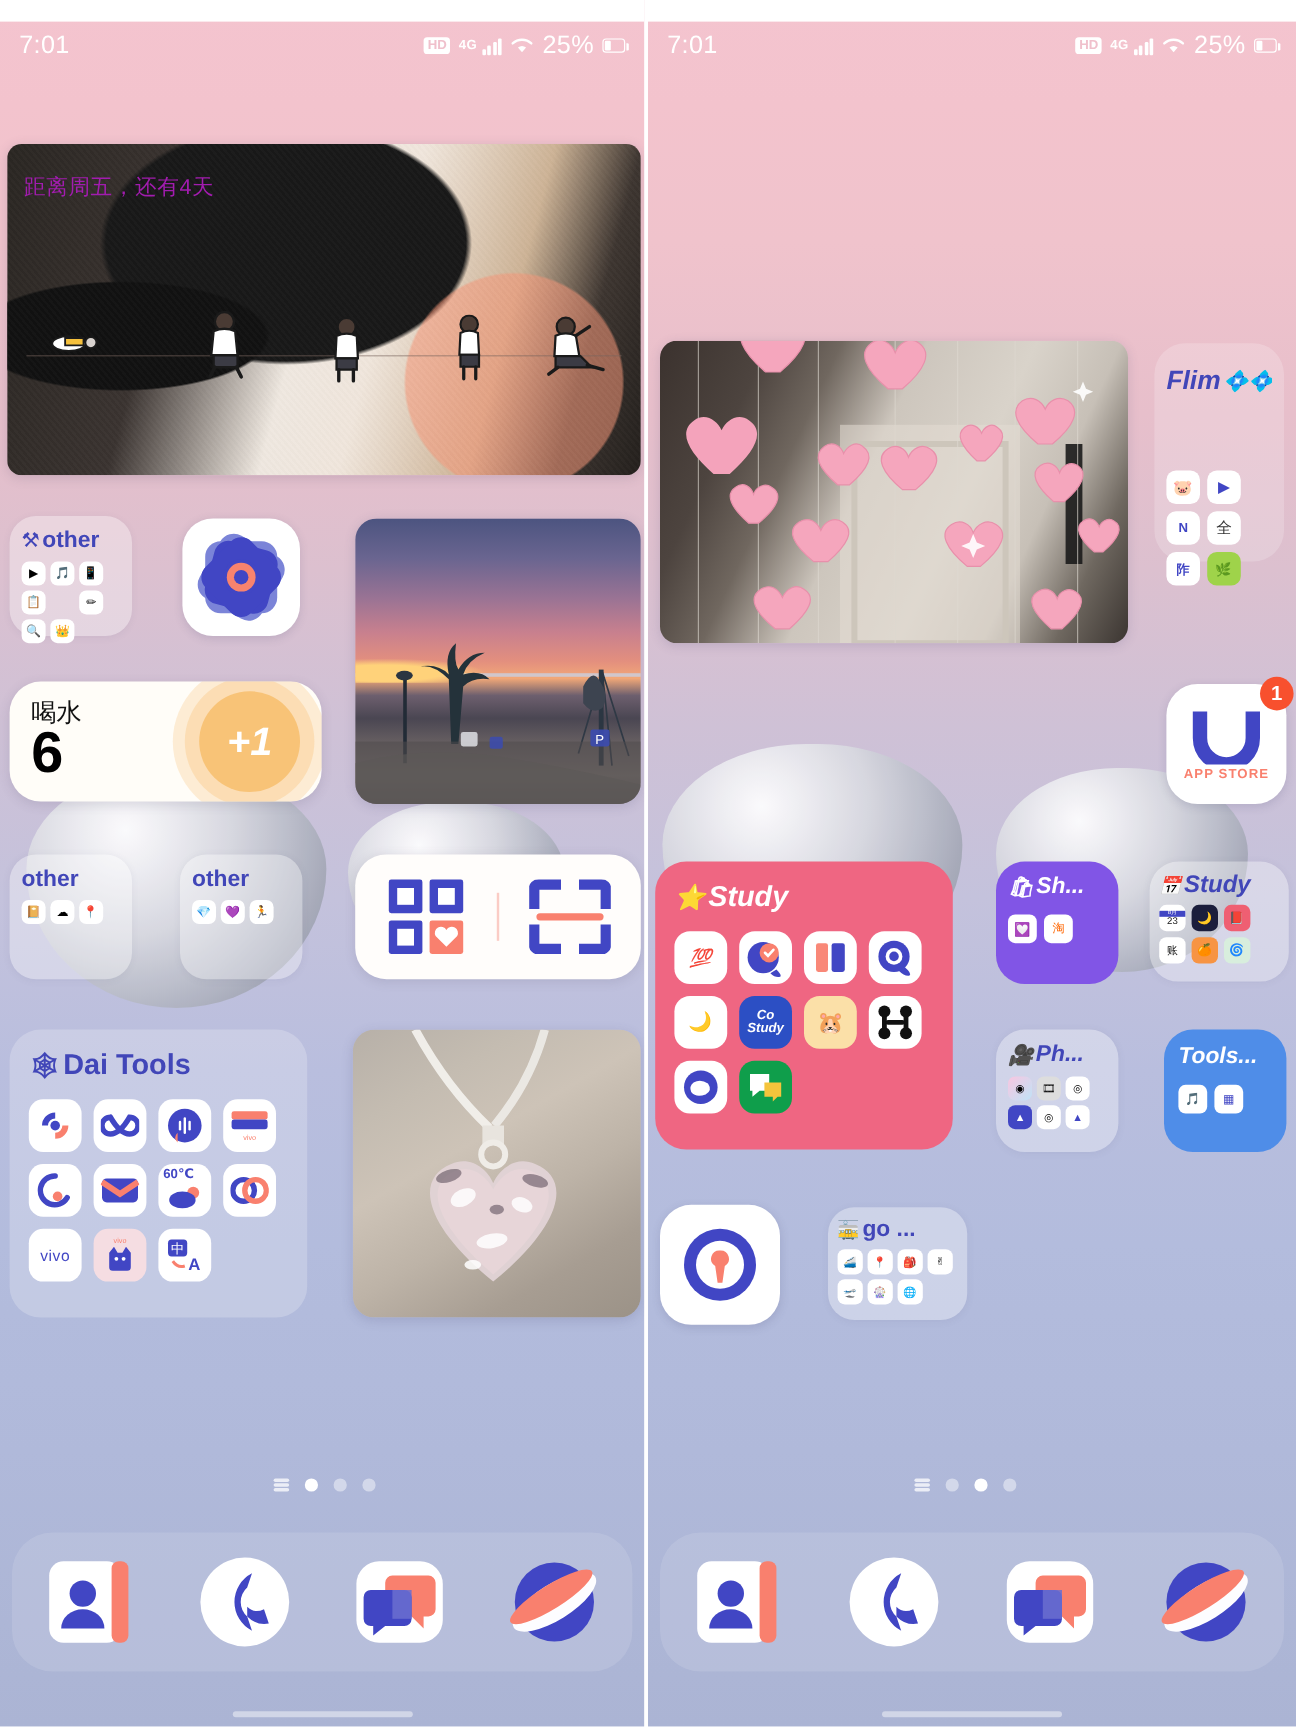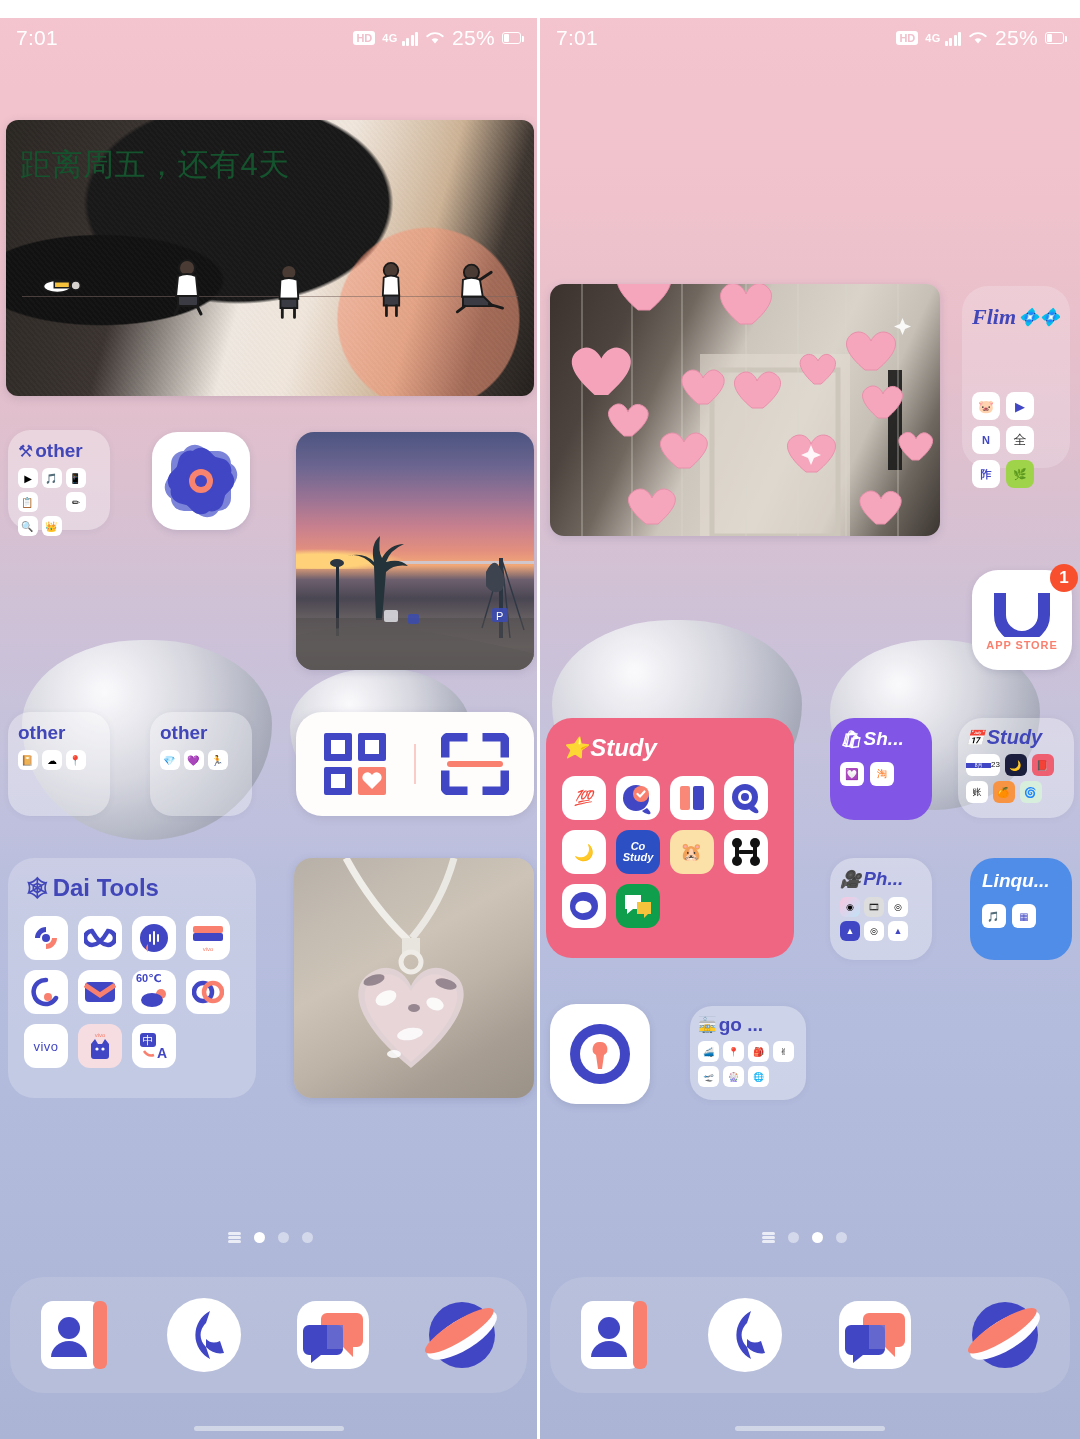--- a/index.html
+++ b/index.html
@@ -61,22 +61,22 @@
      box-shadow:0 2px 10px rgba(90,80,110,.2); }
   .cal-bg { position:absolute; inset:0;
      background:
        radial-gradient(circle at 80% 72%, rgba(245,150,120,.55) 0 90px, transparent 92px),
        radial-gradient(ellipse at 18% 58%, #111 0 120px, transparent 124px),
        radial-gradient(ellipse at 44% 30%, #181818 0 150px, transparent 155px),
        linear-gradient(105deg,#2a2622 0%, #3a3330 26%, #efe8e0 47%,
          #f0e6dc 58%, #cdb396 76%, #3d3530 88%, #231f1c 100%); }
   .cal-grain { position:absolute; inset:0; opacity:.25;
      background-image:repeating-linear-gradient(50deg, rgba(255,255,255,.08) 0 2px, rgba(0,0,0,.05) 2px 4px); }
-  .cal-title { position:absolute; left:14px; top:24px; color:#14532d;
-     font-size:31px; letter-spacing:.5px; }
+  .cal-title { position:absolute; left:14px; top:24px; color:#a21caf;
+     font-size:18px; letter-spacing:.5px; }
   .cal-line { position:absolute; left:16px; right:16px; top:176px; height:1px;
      background:rgba(120,100,95,.55); }
   .cal-days { position:absolute; left:0; right:0; top:190px; display:flex; }
   .cal-day { flex:1; text-align:center; }
   .cal-day .dw { font-size:19px; color:#2b2b2b; display:block; }
   .cal-day .dd { font-size:17px; color:#4e4a48; display:block; margin-top:4px; }
   .stickman { position:absolute; bottom:78px; width:46px; height:60px; }
 
   
   .folder { position:absolute; border-radius:22px; padding:10px 10px 0 10px; }
@@ -267,20 +267,27 @@
         <path d="M190 140 q8 -16 14 -4 q8 12 2 22 q-8 6 -16 -4z" fill="#3d4450"></path>
         <rect x="0" y="186" width="238" height="52" fill="#4e4a4c" opacity=".55"></rect>
         <path d="M0 204 q60 -16 130 -4 q60 10 108 22 v16 H0z" fill="#5c5856" opacity=".6"></path>
         <rect x="88" y="178" width="14" height="12" rx="2" fill="#e7e9ee" opacity=".8"></rect>
         <rect x="112" y="182" width="11" height="10" rx="2" fill="#3b4bb0" opacity=".85"></rect>
         <rect x="196" y="176" width="16" height="14" rx="2" fill="#3b4bb0" opacity=".9"></rect>
         <text x="200" y="188" font-size="11" fill="#fff" font-family="Liberation Sans">P</text>
       </svg>
     </div>
 
+    <div id="water">
+      <div class="ring"></div>
+      <div class="ring2"></div>
+      <div class="lbl">喝水</div>
+      <div class="num">6</div>
+      <div class="plus">+1</div>
+    </div>
 
     <div class="folder glass" style="left:8px;top:712px;width:102px;height:104px;">
       <div class="folder-title">
         <span>other</span>
       </div>
       <div class="mini-grid">
         <div class="mini">📔</div>
         <div class="mini">☁</div>
         <div class="mini">📍</div>
       </div>
@@ -545,21 +552,21 @@
         </g>
         <g fill="#ffffff" opacity=".9">
           <path d="M258 168 l3 -7 l3 7 l7 3 l-7 3 l-3 7 l-3 -7 l-7 -3z"></path>
           <path d="M350 40 l2.5 -6 l2.5 6 l6 2.5 l-6 2.5 l-2.5 6 l-2.5 -6 l-6 -2.5z"></path>
         </g>
       </svg>
     </div>
 
     <div class="folder" style="left:422px;top:286px;width:108px;height:182px;
           background:rgba(255,255,255,0.20);border-radius:26px;padding:18px 10px 0 10px;">
-      <div class="folder-title" style="font-size:22px;font-style:italic;font-family:Liberation Serif, serif;">
+      <div class="folder-title" style="font-size:22px;font-style:italic;">
         <span>Flim</span>
         <span style="font-size:17px">💠💠</span>
       </div>
       <div style="display:flex;flex-wrap:wrap;gap:6px;margin-top:62px;">
         <div style="width:28px;height:28px;border-radius:8px;background:#fff;display:flex;align-items:center;justify-content:center;font-size:13px">🐷</div>
         <div style="width:28px;height:28px;border-radius:8px;background:#fff;display:flex;align-items:center;justify-content:center;font-size:13px;color:#4146c4">▶</div>
         <div style="width:28px;height:28px;border-radius:8px;background:#fff;display:flex;align-items:center;justify-content:center;font-size:11px;color:#4146c4;font-weight:bold">N</div>
         <div style="width:28px;height:28px;border-radius:8px;background:#fff;display:flex;align-items:center;justify-content:center;font-size:13px;color:#333">全</div>
         <div style="width:28px;height:28px;border-radius:8px;background:#fff;display:flex;align-items:center;justify-content:center;font-size:11px;color:#4146c4;font-weight:bold">阼</div>
         <div style="width:28px;height:28px;border-radius:8px;background:#9fd34a;display:flex;align-items:center;justify-content:center;font-size:11px;color:#fff">🌿</div>
@@ -651,21 +658,21 @@
         <div class="mini" style="width:24px;height:24px;font-size:10px;color:#f60">淘</div>
       </div>
     </div>
 
     <div class="folder glass" style="left:418px;top:718px;width:116px;height:100px;border-radius:24px;padding:8px;">
       <div class="folder-title" style="font-size:20px;font-style:italic;">
         <span class="emo" style="font-size:15px">📅</span>
         <span>Study</span>
       </div>
       <div class="mini-grid" style="gap:5px;margin-top:5px;">
-        <div class="mini" style="width:34px;height:22px;font-size:8px;line-height:1">
+        <div class="mini" style="width:22px;height:22px;font-size:8px;flex-direction:column;line-height:1">
             <span style="background:#4146c4;color:#fff;width:100%;text-align:center;font-size:5px">8月</span>
             <span style="color:#111">23</span>
           </div>
         <div class="mini" style="width:22px;height:22px;font-size:10px;background:#1b1e3c">🌙</div>
         <div class="mini" style="width:22px;height:22px;font-size:10px;background:#ef5f72">📕</div>
         <div class="mini" style="width:22px;height:22px;font-size:9px;color:#111">账</div>
         <div class="mini" style="width:22px;height:22px;font-size:10px;background:#f79443">🍊</div>
         <div class="mini" style="width:22px;height:22px;font-size:10px;background:#d8eedd">🌀</div>
       </div>
     </div>
@@ -681,21 +688,21 @@
         <div class="mini" style="width:20px;height:20px;font-size:9px">◎</div>
         <div class="mini" style="width:20px;height:20px;font-size:9px;background:#4146c4;color:#fff">▲</div>
         <div class="mini" style="width:20px;height:20px;font-size:9px">◎</div>
         <div class="mini" style="width:20px;height:20px;font-size:9px;color:#4146c4">▲</div>
       </div>
     </div>
 
     <div class="folder" style="left:430px;top:858px;width:102px;height:102px;
           background:#4f8de8;border-radius:24px;padding:12px;">
       <div class="folder-title" style="color:#fff;font-style:italic;">
-        <span>Linqu...</span>
+        <span>Tools...</span>
       </div>
       <div class="mini-grid" style="gap:6px;margin-top:12px;">
         <div class="mini" style="width:24px;height:24px;font-size:10px;color:#e04a4a">🎵</div>
         <div class="mini" style="width:24px;height:24px;font-size:10px;color:#4146c4">▦</div>
       </div>
     </div>
 
     <div class="app" style="left:10px;top:1004px;width:100px;height:100px;">
       <div class="sq">
         <svg width="72" height="72" viewBox="0 0 72 72">

